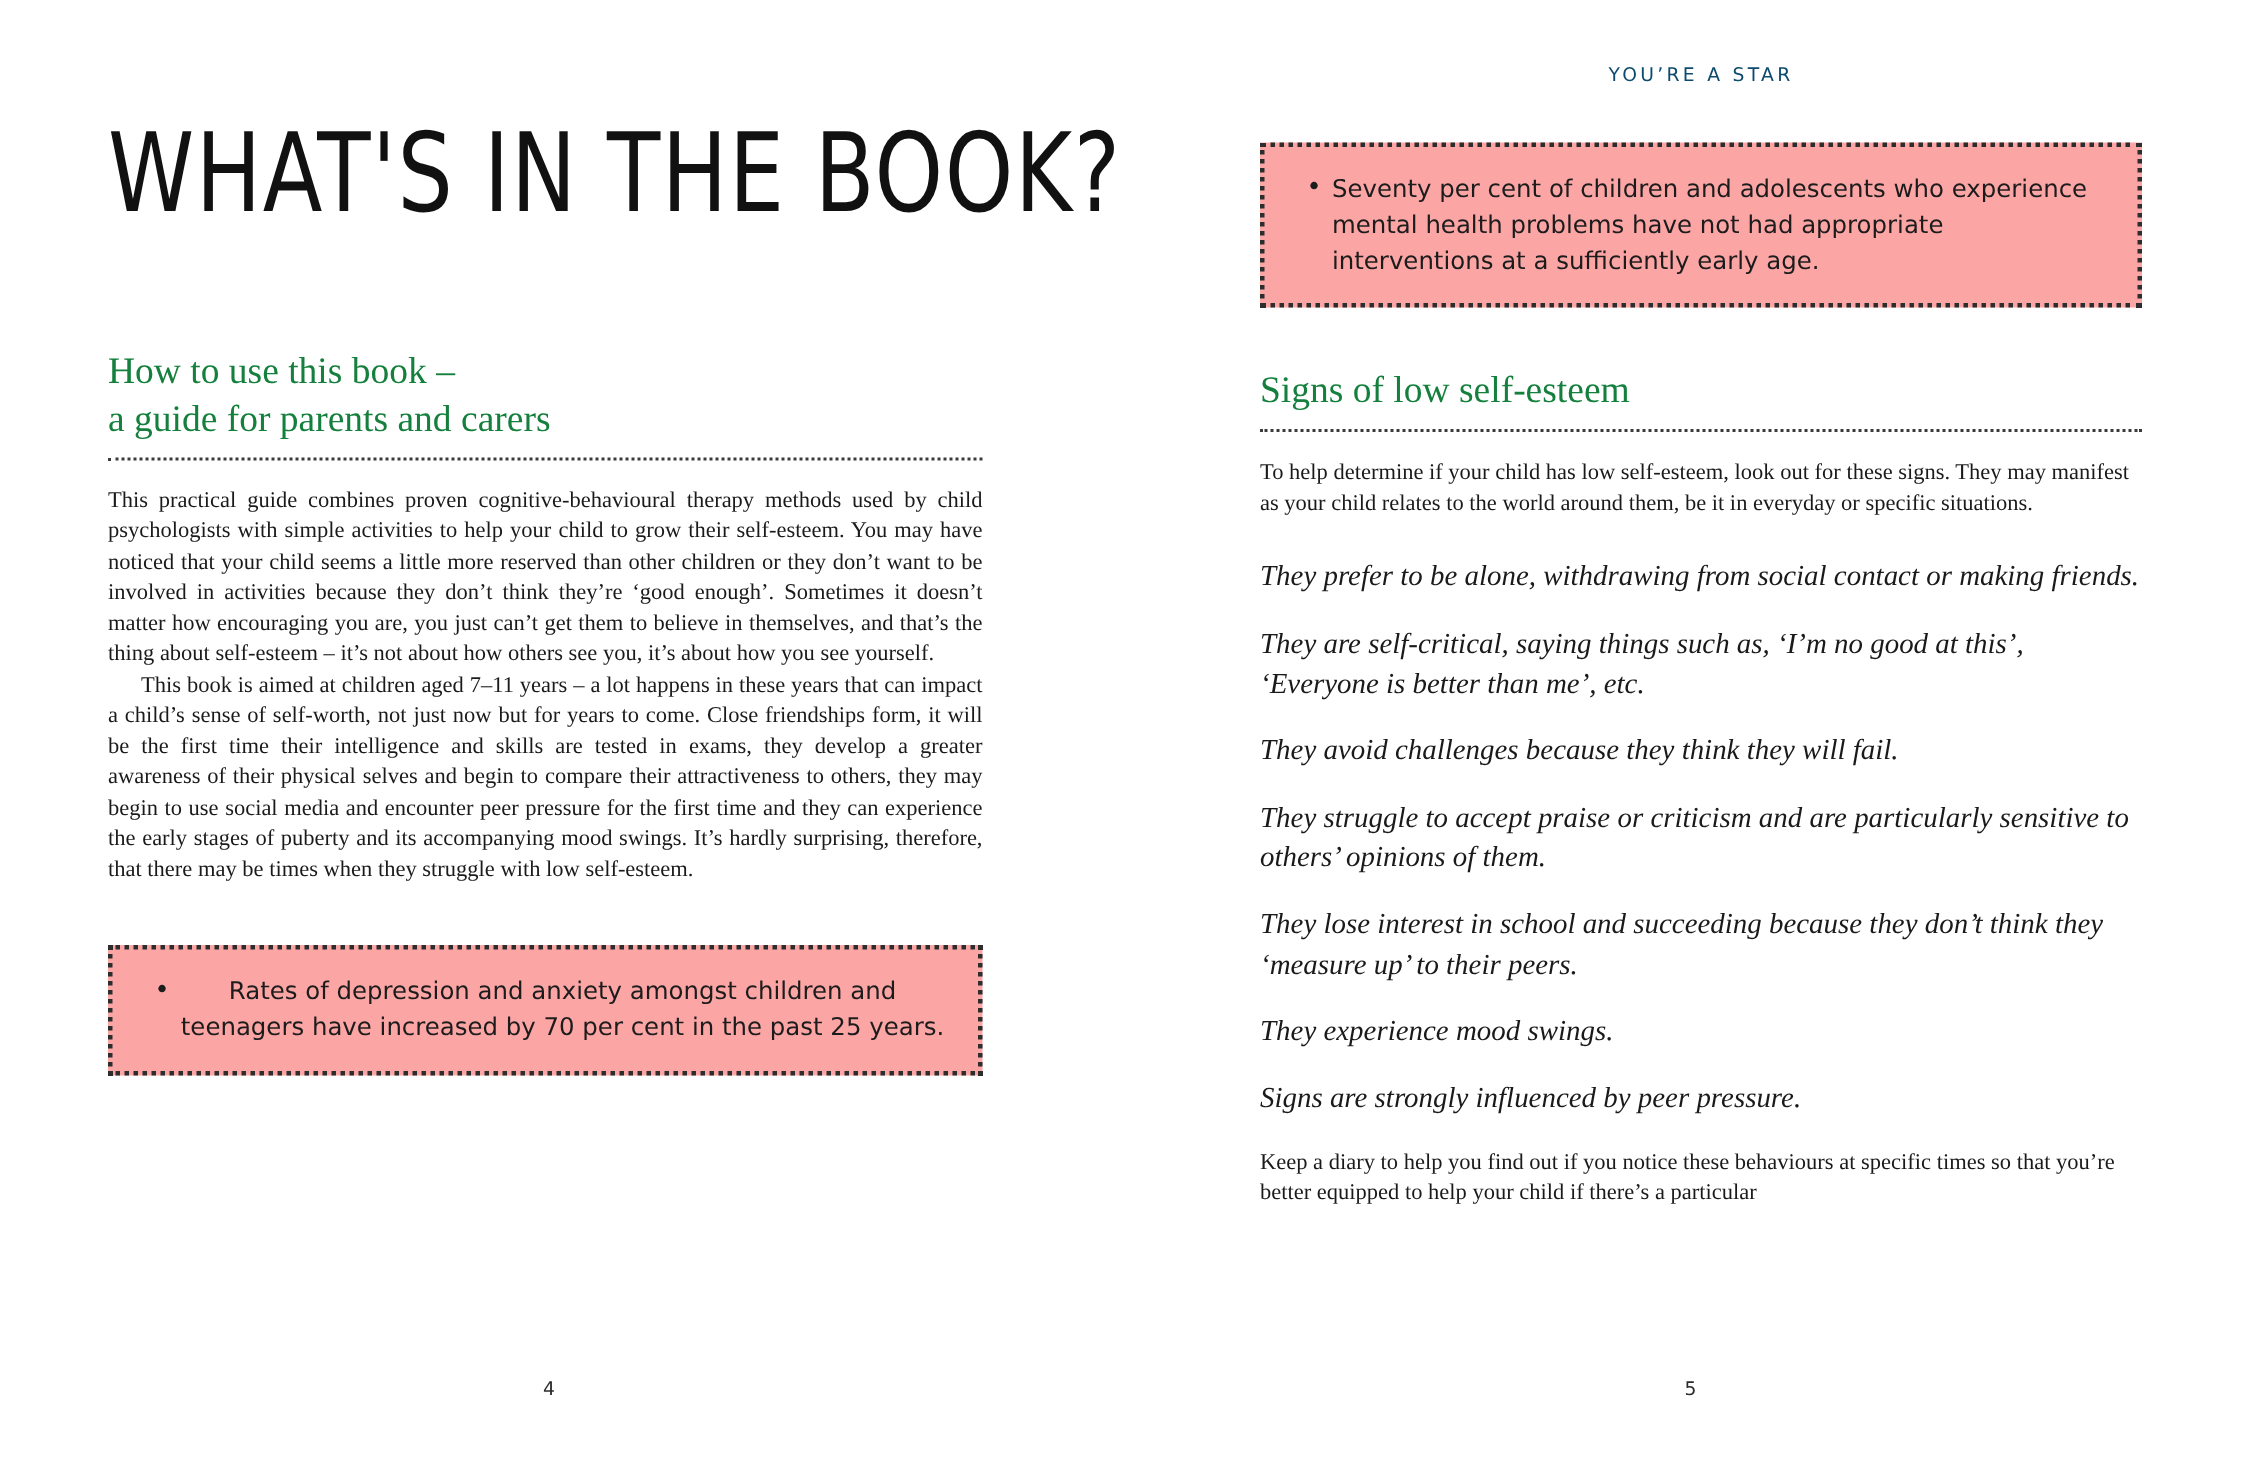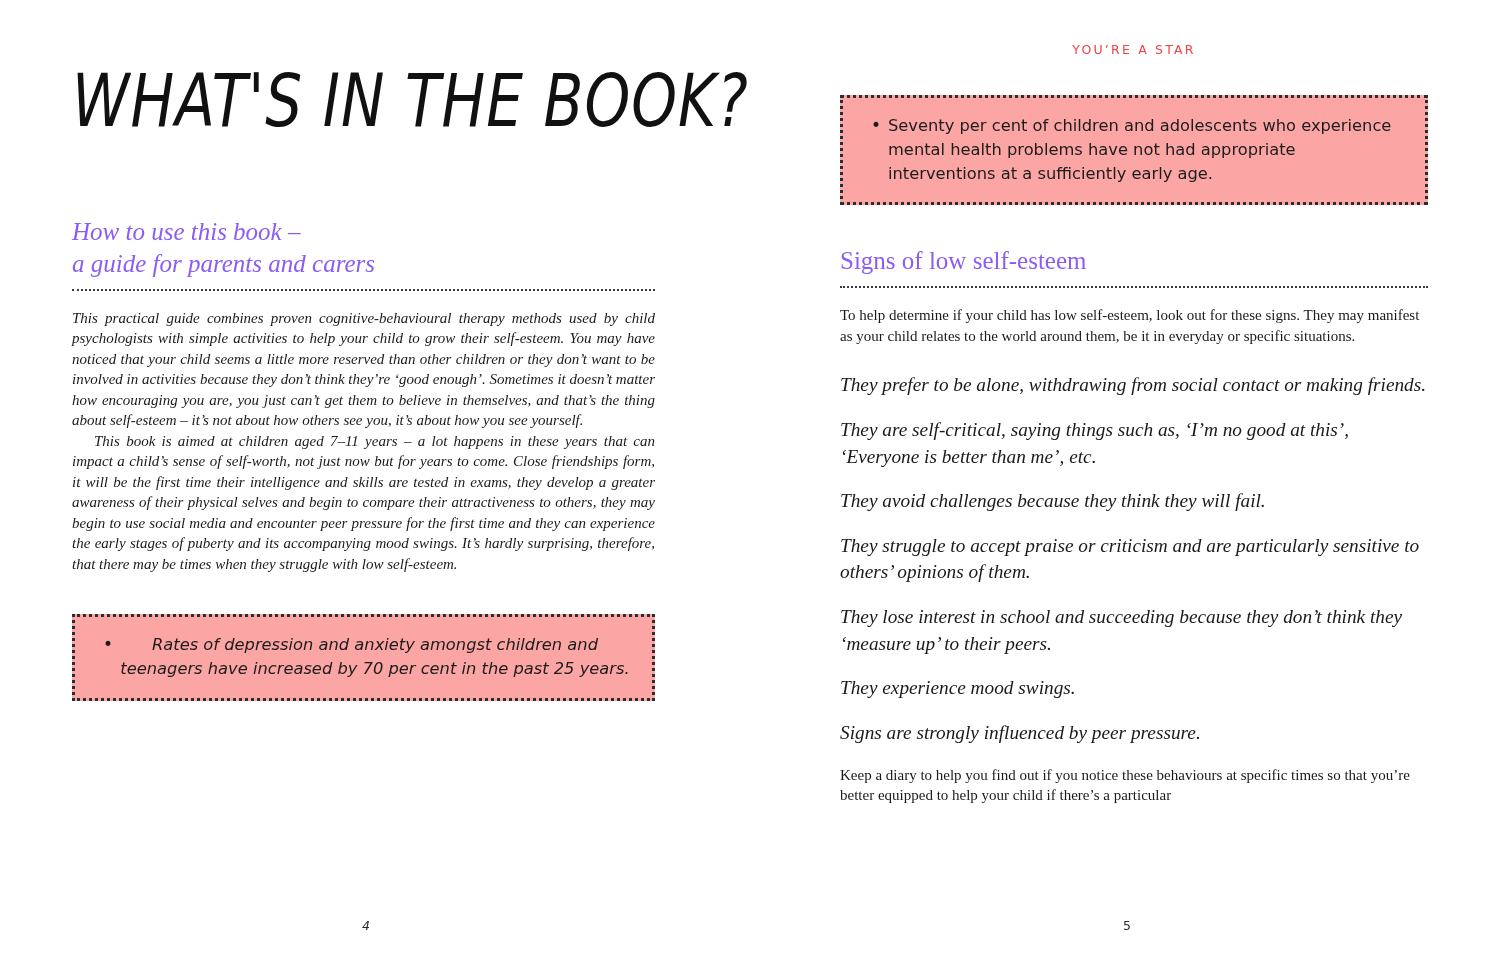--- a/index.html
+++ b/index.html
@@ -20,35 +20,34 @@
     height: 973px;
     display: flex;
   }
   .page {
     position: relative;
     box-sizing: border-box;
     height: 973px;
   }
   .page-left {
     width: 750px;
-    padding: 0 95px 0 72px;
-    font-style: italic;
+    padding: 16px 95px 0 72px;
   }
   .page-right {
     width: 750px;
     padding: 0 72px 0 90px;
   }
 
   
   .running-head {
     text-align: center;
     font-family: "DejaVu Sans", sans-serif;
     font-size: 12.5px;
     letter-spacing: 2.2px;
-    color: #ef4444;
+    color: #0c4a6e;
     margin-top: 42px;
     text-transform: uppercase;
   }
 
   
   .chapter-title {
     margin-top: 58px;
     font-family: "DejaVu Sans", sans-serif;
     font-weight: 400;
     font-size: 57px;
@@ -57,21 +56,21 @@
     transform: scale(1.02, 1.28);
     transform-origin: left top;
     white-space: nowrap;
   }
 
   
   .section-head {
     font-family: "Liberation Serif", serif;
     font-size: 25px;
     line-height: 1.28;
-    color: #8b5cf6;
+    color: #15803d;
     margin: 0;
     padding: 0;
   }
   .head-left {
     margin-top: 92px;
   }
   .head-right {
     margin-top: 0;
   }
   .dot-rule {

